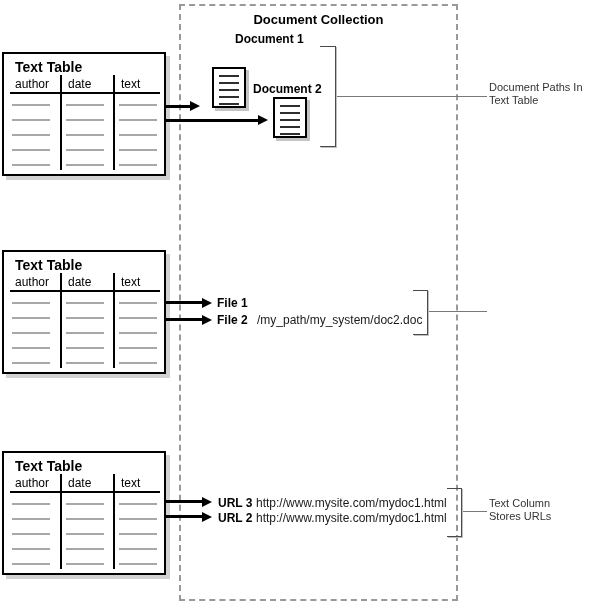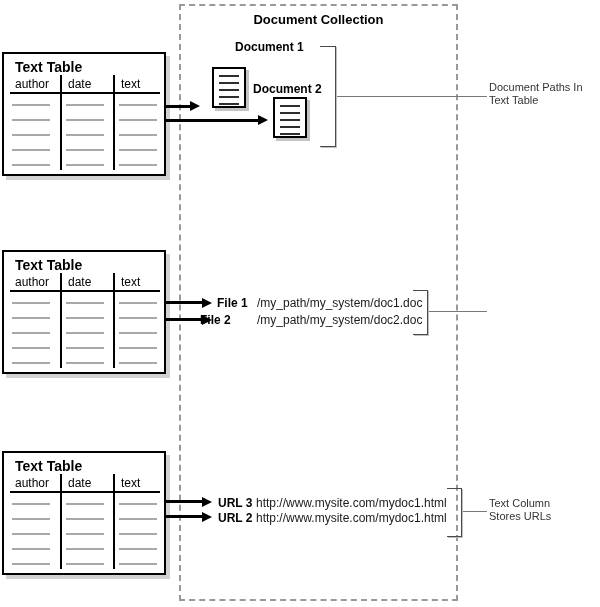--- a/index.html
+++ b/index.html
@@ -71,21 +71,21 @@
     <div class="dash-col d0"></div>
     <div class="dash-col d1"></div>
     <div class="dash-col d2"></div>
   </div>
 
   <div class="arrow-line" style="left:166px; top:105px; width:24px;"></div>
   <div class="arrow-head" style="left:190px; top:101px;"></div>
   <div class="arrow-line" style="left:164px; top:119px; width:94px;"></div>
   <div class="arrow-head" style="left:258px; top:115px;"></div>
 
-  <div class="doc-label" style="left:207px; top:40px;padding-left:28px;">Document 1</div>
+  <div class="doc-label" style="left:207px; top:32px;padding-left:28px;">Document 1</div>
   <div class="doc-icon" style="left:212px; top:67px;">
     <div class="doc-lines"></div>
   </div>
   <div class="doc-label" style="left:253px; top:82px;">Document 2</div>
   <div class="doc-icon" style="left:273px; top:97px;">
     <div class="doc-lines"></div>
   </div>
 
   <div class="bracket" style="left:320px; top:46px; width:16px; height:101px;"></div>
   <div class="connector" style="left:337px; top:96px; width:150px;"></div>
@@ -106,22 +106,21 @@
     <div class="dash-col d1"></div>
     <div class="dash-col d2"></div>
   </div>
 
   <div class="arrow-line" style="left:166px; top:301px; width:37px;"></div>
   <div class="arrow-head" style="left:202px; top:298px;"></div>
   <div class="arrow-line" style="left:166px; top:318px; width:37px;"></div>
   <div class="arrow-head" style="left:202px; top:315px;"></div>
 
   <span class="row-label" style="left:217px; top:296px;">File 1</span>
-  <span class="row-value" style="left:257px; top:296px;">/my_path/my_system/doc1.doc</span>
-  <span class="row-label" style="left:200px; top:313px;">File 2</span>
+  <span class="row-label" style="left:217px; top:313px;">File 2</span>
   <span class="row-value" style="left:257px; top:313px;">/my_path/my_system/doc2.doc</span>
 
   <div class="bracket" style="left:413px; top:290px; width:15px; height:45px;"></div>
   <div class="connector" style="left:429px; top:311px; width:58px;"></div>
 
   <div class="table-box" style="top:451px;">
     <div class="tt-title">Text Table</div>
     <div class="tt-header c0">author</div>
     <div class="tt-header c1">date</div>
     <div class="tt-header c2">text</div>

